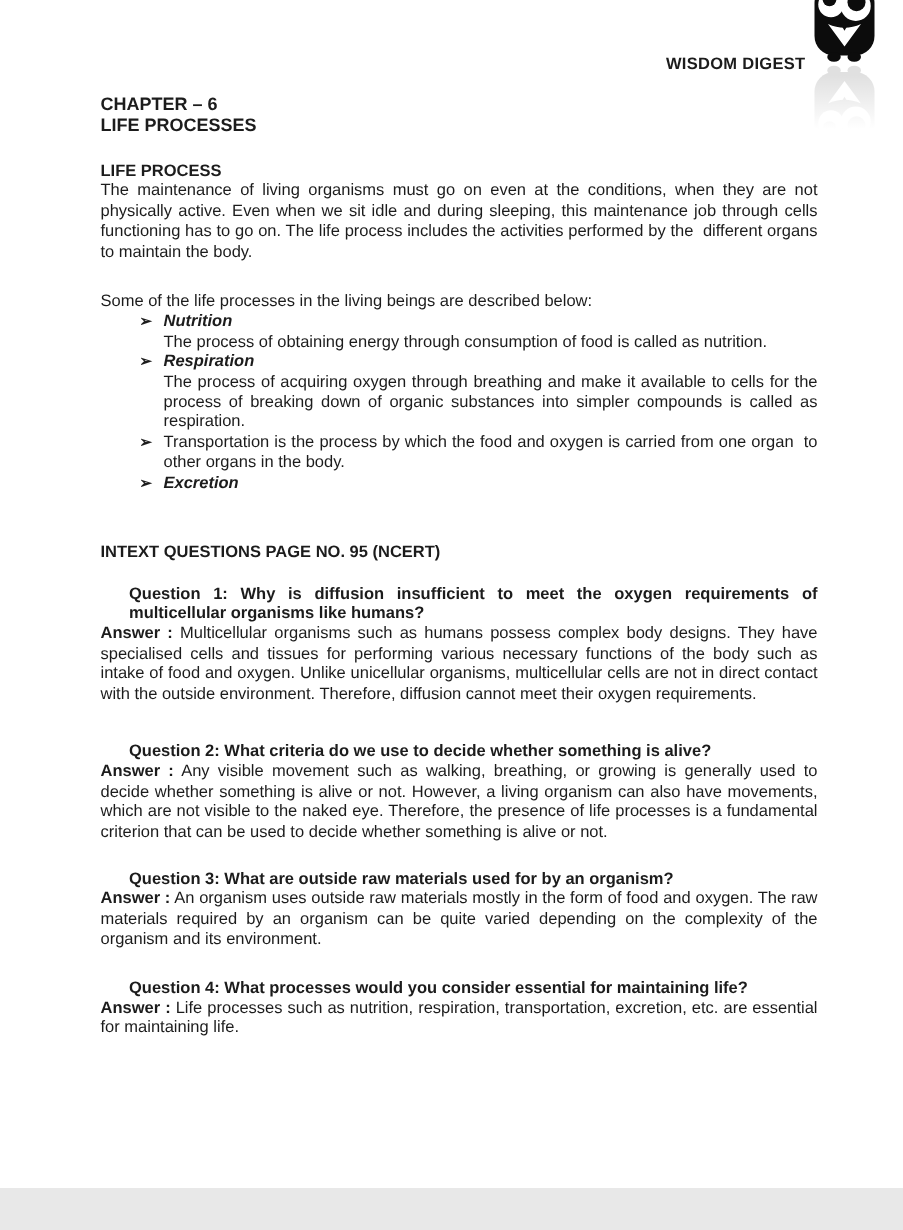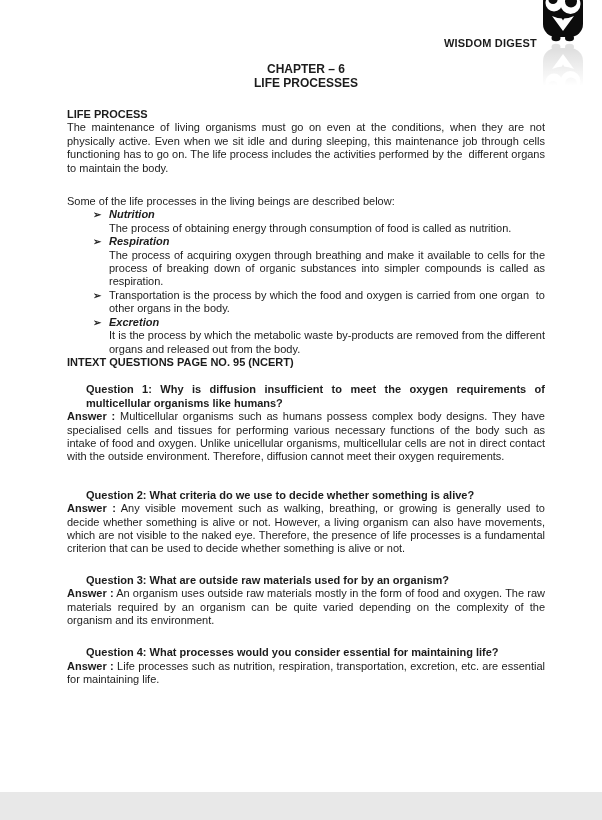--- a/index.html
+++ b/index.html
@@ -54,21 +54,21 @@
   
   .content {
     position: absolute;
     left: 67px;
     top: 0;
     width: 478px;
   }
 
   .chapter-block {
     margin-top: 63px;
-    text-align: center;
+    text-align: left;
     font-weight: bold;
     font-size: 12px;
     line-height: 13.5px;
   }
 
   h2.section-heading {
     font-size: 11px;
     font-weight: bold;
     line-height: 13.4px;
   }
@@ -82,21 +82,21 @@
   .bullet-item { position: relative; padding-left: 42px; }
   .bullet-arrow {
     position: absolute;
     left: 26px;
     top: 0;
     font-weight: bold;
     font-size: 10px;
   }
   .bullet-term { font-weight: bold; font-style: italic; }
 
-  .intext-heading { margin-top: 0; }
+  .intext-heading { margin-top: 33px; }
 
   .q-block { text-align: justify; }
   .q1 { margin-top: 14px; }
   .q2 { margin-top: 25px; }
   .q3 { margin-top: 18px; }
   .q4 { margin-top: 19px; }
   .q-heading { font-weight: bold; text-align: justify; margin-left: 19px; }
 
   
   .page-number {
@@ -168,21 +168,20 @@
       <div class="bullet-term">Respiration</div>
       <p class="para">The process of acquiring oxygen through breathing and make it available to cells for the process of breaking down of organic substances into simpler compounds is called as respiration.</p>
     </div>
     <div class="bullet-item">
       <span class="bullet-arrow">➢</span>
       <p class="para">Transportation is the process by which the food and oxygen is carried from one organ&nbsp; to other organs in the body.</p>
     </div>
     <div class="bullet-item">
       <span class="bullet-arrow">➢</span>
       <div class="bullet-term">Excretion</div>
-      <p class="para">It is the process by which the metabolic waste by-products are removed from the different organs and released out from the body.</p>
     </div>
 
     <h2 class="section-heading intext-heading">INTEXT QUESTIONS PAGE NO. 95 (NCERT)</h2>
 
     <div class="q-block q1">
       <div class="q-heading">Question 1: Why is diffusion insufficient to meet the oxygen requirements of multicellular organisms like humans?</div>
       <p class="para"><span class="b">Answer :</span> <span>Multicellular organisms such as humans possess complex body designs. They have specialised cells and tissues for performing various necessary functions of the body such as intake of food and oxygen. Unlike unicellular organisms, multicellular cells are not in direct contact with the outside environment. Therefore, diffusion cannot meet their oxygen requirements.</span></p>
     </div>
 
     <div class="q-block q2">

